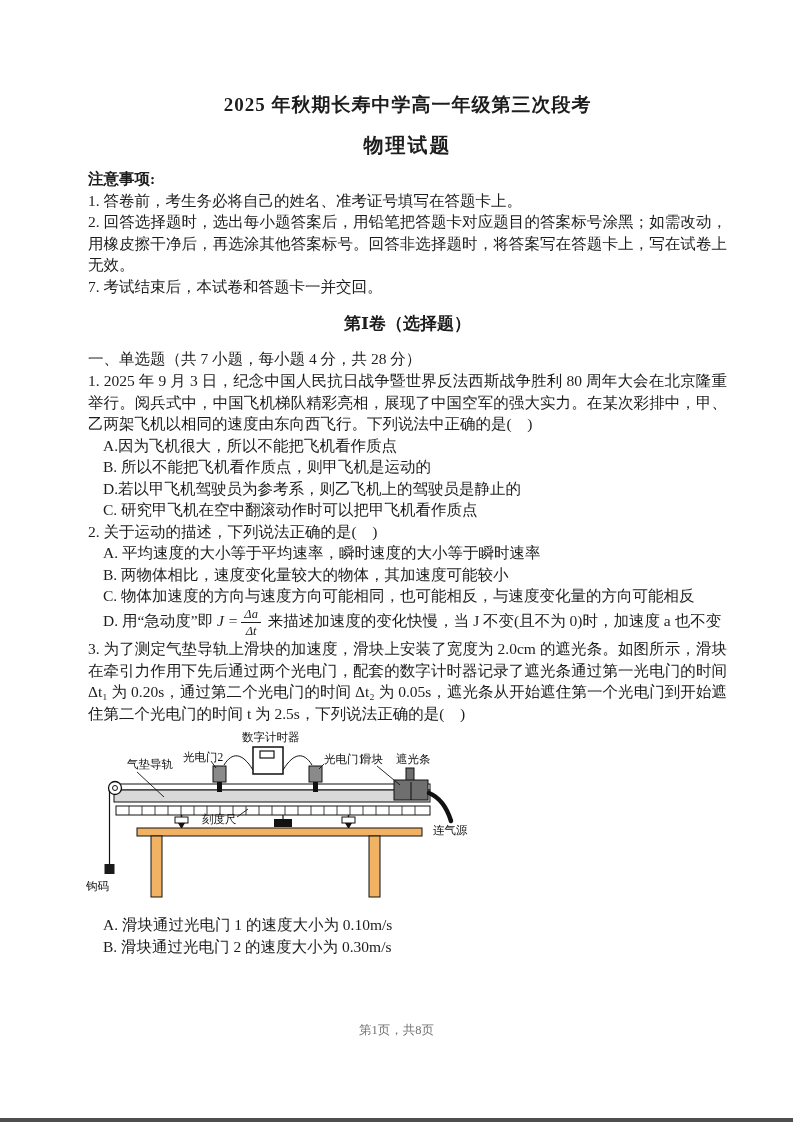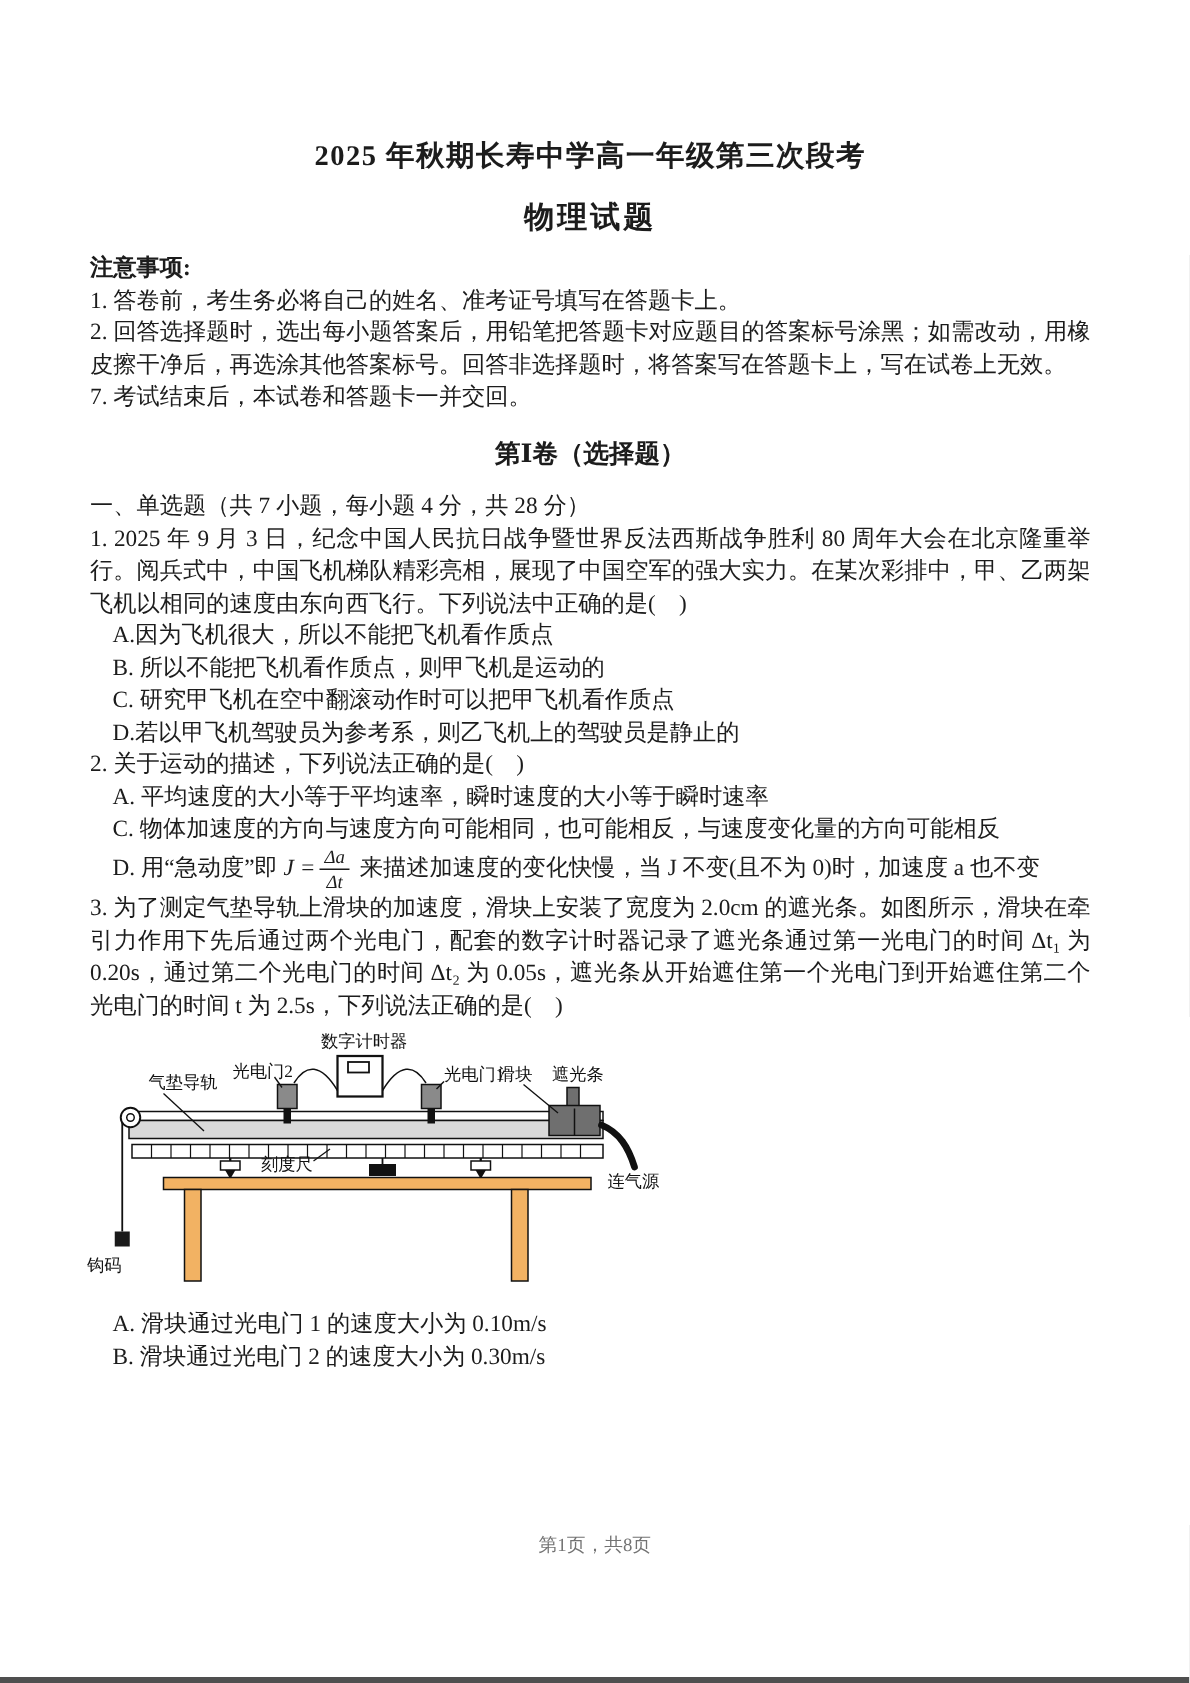--- a/index.html
+++ b/index.html
@@ -5,21 +5,21 @@
   html,body { margin:0; padding:0; background:#e8e8e8; }
   .page {
     position:relative;
     width:793px; height:1122px;
     background:#ffffff;
     font-family:"Liberation Serif","DejaVu Serif",serif;
     color:#1c1c1c;
     overflow:hidden;
     margin:0 auto;
   }
-  .content { padding:92px 66px 0 60px; }
+  .content { padding:92px 66px 0 88px; }
 
   .title {
     font-size:19px; font-weight:bold; text-align:center;
     margin:0 0 14px 0; line-height:26px; letter-spacing:1px;
   }
   .subtitle {
     font-size:20px; font-weight:bold; text-align:center;
     margin:0 0 10px 0; line-height:26px; letter-spacing:2px;
   }
   p { margin:0; font-size:15.5px; line-height:21.5px; text-align:justify; }
@@ -66,25 +66,26 @@
     <p>1. 答卷前，考生务必将自己的姓名、准考证号填写在答题卡上。</p>
     <p>2. 回答选择题时，选出每小题答案后，用铅笔把答题卡对应题目的答案标号涂黑；如需改动，用橡皮擦干净后，再选涂其他答案标号。回答非选择题时，将答案写在答题卡上，写在试卷上无效。</p>
     <p>7. 考试结束后，本试卷和答题卡一并交回。</p>
 
     <div class="vol-heading">第Ⅰ卷（选择题）</div>
     <p class="part-heading">一、单选题（共 7 小题，每小题 4 分，共 28 分）</p>
 
     <p>1. 2025 年 9 月 3 日，纪念中国人民抗日战争暨世界反法西斯战争胜利 80 周年大会在北京隆重举行。阅兵式中，中国飞机梯队精彩亮相，展现了中国空军的强大实力。在某次彩排中，甲、乙两架飞机以相同的速度由东向西飞行。下列说法中正确的是(　)</p>
     <p class="option">A.因为飞机很大，所以不能把飞机看作质点</p>
     <p class="option">B. 所以不能把飞机看作质点，则甲飞机是运动的</p>
+    <p class="option">D.若以甲飞机驾驶员为参考系，则乙飞机上的驾驶员是静止的</p>
     <p class="option">C. 研究甲飞机在空中翻滚动作时可以把甲飞机看作质点</p>
-    <p class="option">D.若以甲飞机驾驶员为参考系，则乙飞机上的驾驶员是静止的</p>
 
     <p>2. 关于运动的描述，下列说法正确的是(　)</p>
     <p class="option">A. 平均速度的大小等于平均速率，瞬时速度的大小等于瞬时速率</p>
+    <p class="option">B. 两物体相比，速度变化量较大的物体，其加速度可能较小</p>
     <p class="option">C. 物体加速度的方向与速度方向可能相同，也可能相反，与速度变化量的方向可能相反</p>
     <p class="d-option"><span>D. 用“急动度”即 </span><span class="mvar">J =</span><span class="frac"><span class="num mvar">Δa</span><span class="den mvar">Δt</span></span><span> 来描述加速度的变化快慢，当 J 不变(且不为 0)时，加速度 a 也不变</span></p>
 
     <p>3. 为了测定气垫导轨上滑块的加速度，滑块上安装了宽度为 2.0cm 的遮光条。如图所示，滑块在牵引力作用下先后通过两个光电门，配套的数字计时器记录了遮光条通过第一光电门的时间 Δt₁ 为 0.20s，通过第二个光电门的时间 Δt₂ 为 0.05s，遮光条从开始遮住第一个光电门到开始遮住第二个光电门的时间 t 为 2.5s，下列说法正确的是(　)</p>
 
     <div class="figure-wrap">
       <svg width="400" height="172" viewBox="0 0 400 172">
 
         <line x1="25.5" y1="60" x2="25.5" y2="134" stroke="#111" stroke-width="1.2"></line>
         <rect x="20.5" y="134" width="10" height="10" fill="#1a1a1a"></rect>

